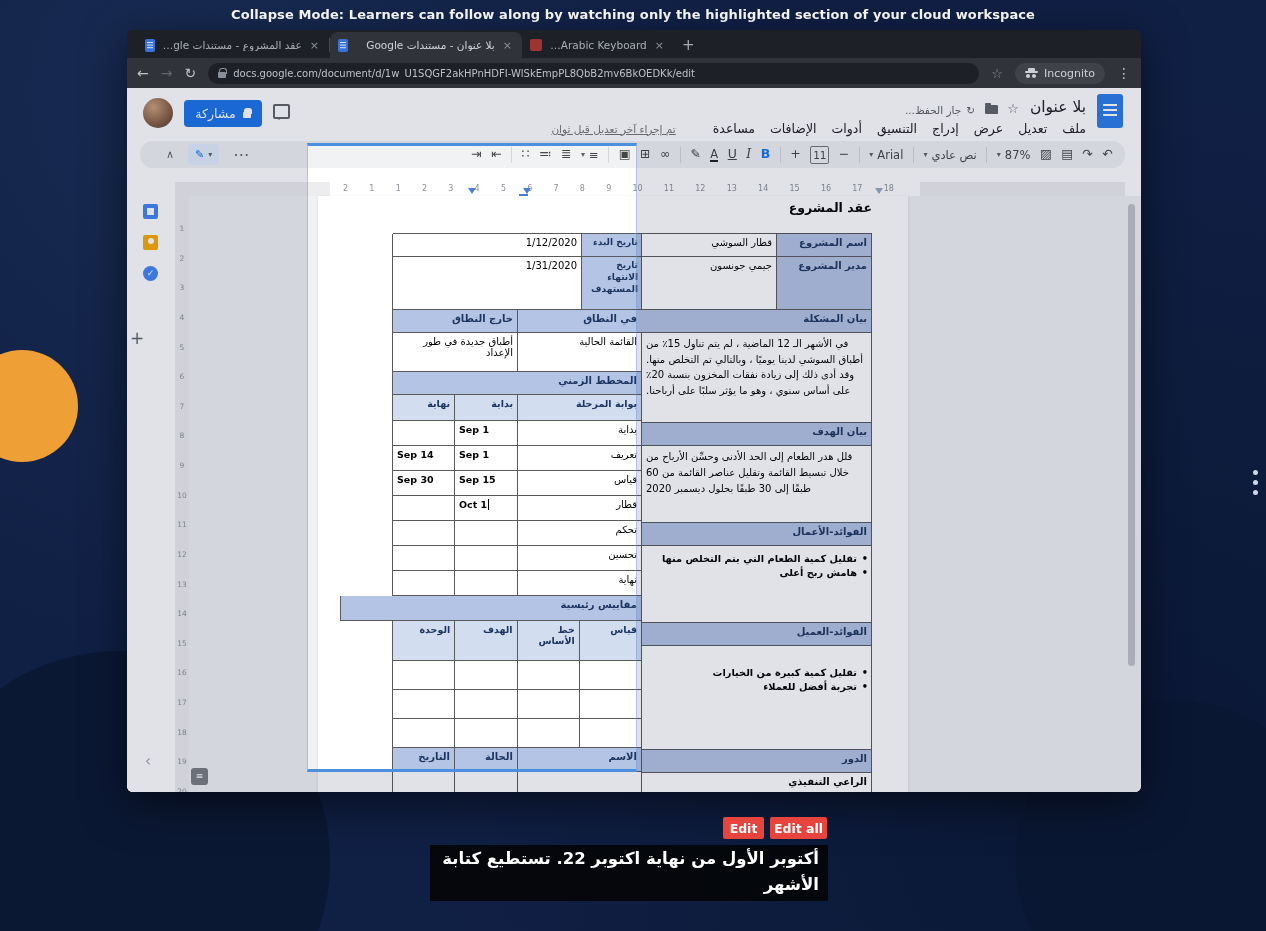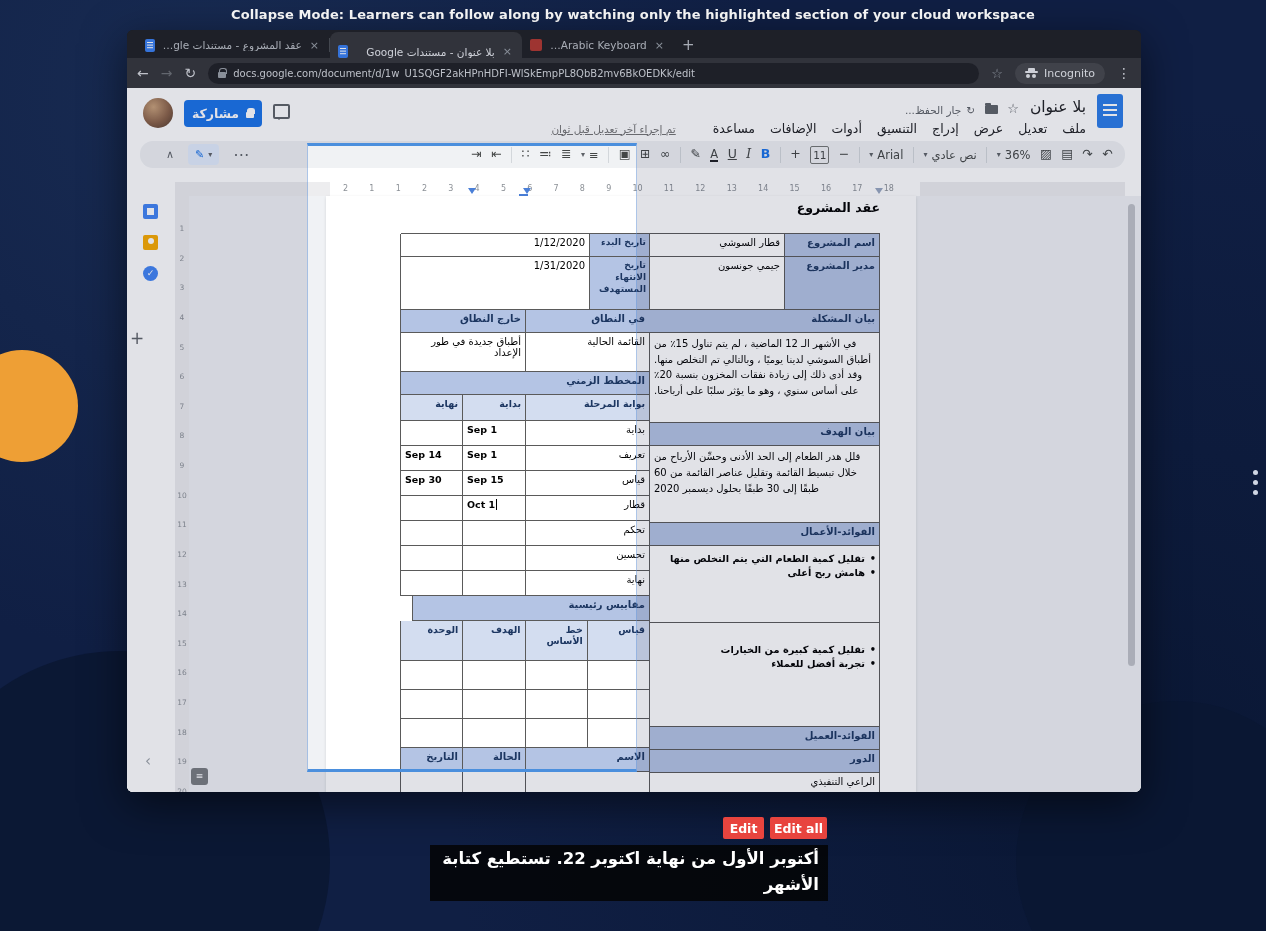--- a/index.html
+++ b/index.html
@@ -21,21 +21,21 @@
 
   
   .browser { position:absolute; left:127px; top:30px; width:1014px; height:762px;
     background:#202124; border-radius:6px; overflow:hidden;
     box-shadow:0 12px 44px rgba(0,0,0,.55); }
 
   .tabbar { position:absolute; left:0; top:0; right:0; height:28px; background:#202124;
     display:flex; align-items:flex-end; padding-left:10px; }
   .tab { height:26px; display:flex; align-items:center; gap:6px; padding:0 8px;
     width:192px; color:#bdc1c6; font-size:10.5px; border-radius:8px 8px 0 0; position:relative; }
-  .tab.active { background:#35363a; color:#e8eaed;align-items:flex-end; }
+  .tab.active { background:#35363a; color:#e8eaed; }
   .tab .tab-title { flex:1; white-space:nowrap; overflow:hidden; text-overflow:ellipsis; direction:rtl; text-align:right; }
   .tab .tab-close { font-size:11px; color:#9aa0a6; padding:0 2px; }
   .tab-sep { width:1px; height:14px; background:#4a4d51; margin-bottom:6px; }
   .fav-docs { width:10px; height:13px; background:#3a80f0; border-radius:2px; position:relative; flex:none; }
   .fav-docs::before { content:""; position:absolute; left:2px; top:3px; width:6px; height:1.4px;
     background:#fff; box-shadow:0 2.6px 0 #fff, 0 5.2px 0 #fff; }
   .fav-kbd { width:12px; height:12px; background:#b3382e; border-radius:2px; flex:none; }
   .newtab { color:#bdc1c6; font-size:15px; margin:0 0 4px 8px; }
 
   .navbar { position:absolute; left:0; top:28px; right:0; height:30px; background:#35363a;
@@ -58,21 +58,21 @@
   .spy .eyes { position:absolute; left:1.5px; top:6px; width:4px; height:4px; border-radius:50%;
     background:#e8eaed; box-shadow:6px 0 0 #e8eaed; }
 
   
   .docsui { position:absolute; left:0; top:58px; right:0; bottom:0; background:#fff; }
 
   .avatar { position:absolute; left:16px; top:10px; width:30px; height:30px; border-radius:50%;
     background:radial-gradient(circle at 35% 30%, #caa27a 0%, #8a6248 55%, #4e382a 100%); }
   .share-btn { position:absolute; left:57px; top:12px; width:78px; height:27px; background:#1a73e8;
     border-radius:4px; color:#fff; font-size:12.5px; display:flex; align-items:center; justify-content:center;
-    gap:7px; direction:rtl;font-weight:bold; }
+    gap:7px; direction:rtl; }
   .comment-btn { position:absolute; left:146px; top:16px; width:17px; height:15px;
     border:2px solid #5f6368; border-radius:2px; }
   .comment-btn::after { content:""; position:absolute; left:1px; bottom:-6px;
     border:3px solid transparent; border-top-color:#5f6368; }
 
   .docs-logo { position:absolute; right:18px; top:6px; width:26px; height:34px; background:#2b7de9;
     border-radius:3px; }
   .docs-logo::before { content:""; position:absolute; left:6px; top:10px; width:14px; height:2px;
     background:#fff; box-shadow:0 5px 0 #fff, 0 10px 0 #fff; }
   .doc-title { position:absolute; right:55px; top:10px; font-size:15.5px; color:#202124; direction:rtl; }
@@ -128,21 +128,21 @@
   .ic-plus { top:132px; position:absolute; color:#5f6368; font-size:17px; left:3px; }
   .ic-back { position:absolute; left:18px; bottom:22px; color:#9aa0a6; font-size:15px; }
   .ic-explore { position:absolute; left:64px; top:572px; width:17px; height:17px; background:#797c80;
     border-radius:3px; color:#fff; font-size:9px; text-align:center; line-height:17px; }
 
   .vruler { position:absolute; left:48px; top:0; bottom:0; width:14px; background:#ededef; }
   .vruler-nums { position:absolute; left:0; top:28px; height:572px; width:14px; display:flex;
     flex-direction:column; justify-content:space-between; align-items:center; font-size:7.5px; color:#8b9096; }
 
   .canvas { position:absolute; left:62px; top:0; right:0; bottom:0; }
-  .page { position:absolute; left:137px; top:0; width:590px; height:610px; background:#fff;
+  .page { position:absolute; left:129px; top:0; width:590px; height:610px; background:#fff;
     box-shadow:0 1px 3px rgba(0,0,0,.12); overflow:hidden; }
   .scrollbar { position:absolute; right:6px; top:8px; width:7px; height:462px; background:#c0c3c8; border-radius:4px; }
 
   .page-title { position:absolute; right:36px; top:4px; font-size:12.5px; font-weight:bold; color:#000; direction:rtl; }
 
   
   .doctable { position:absolute; left:75px; top:37px; width:479px; border-top:1px solid #5a5a5a;
     border-right:1px solid #5a5a5a; direction:rtl; font-size:10px; color:#000; }
   .trow { display:flex; direction:rtl; }
   .cell { border-left:1px solid #5a5a5a; border-bottom:1px solid #5a5a5a; padding:3px 4px;
@@ -272,21 +272,21 @@
             <span class="tb-caret">▾</span>
           </span>
           <span class="tb-ic" style="color:#5f6368">⋯</span>
         </div>
         <div class="tb-main">
           <span class="tb-ic">↶</span>
           <span class="tb-ic">↷</span>
           <span class="tb-ic">▤</span>
           <span class="tb-ic">▨</span>
           <span class="tb-drop">
-            <span>36%</span>
+            <span>87%</span>
             <span class="tb-caret">▾</span>
           </span>
           <span class="tb-sep"></span>
           <span class="tb-drop">
             <span>نص عادي</span>
             <span class="tb-caret">▾</span>
           </span>
           <span class="tb-sep"></span>
           <span class="tb-drop">
             <span>Arial</span>
@@ -422,36 +422,36 @@
                       <div class="cell hdr" style="width:230px">الفوائد-الأعمال</div>
                     </div>
                   <div class="trow" style="height:77px">
                     <div class="cell" style="width:230px;padding:0">
                       <ul class="blist">
                           <li>تقليل كمية الطعام التي يتم التخلص منها</li>
                           <li>هامش ربح أعلى</li>
                         </ul>
                     </div>
                   </div>
+                  <div class="trow" style="height:23px">
+                      <div class="cell hdr" style="width:230px">الفوائد-العميل</div>
+                    </div>
                   <div class="trow" style="height:104px">
                     <div class="cell" style="width:230px;padding:0">
                       <ul class="blist low">
                           <li>تقليل كمية كبيرة من الخيارات</li>
                           <li>تجربة أفضل للعملاء</li>
                         </ul>
                     </div>
                   </div>
                   <div class="trow" style="height:23px">
-                      <div class="cell hdr" style="width:230px">الفوائد-العميل</div>
-                    </div>
-                  <div class="trow" style="height:23px">
                       <div class="cell hdr" style="width:230px">الدور</div>
                     </div>
                   <div class="trow" style="height:34px">
-                      <div class="cell" style="width:230px;font-weight:normal">الراعي التنفيذي</div>
+                      <div class="cell" style="width:230px;font-weight:bold">الراعي التنفيذي</div>
                     </div>
                 </div>
 
                 <div class="tcol" style="width:249px">
                   <div class="trow" style="height:23px">
                     <div class="cell hdr" style="width:124px">في النطاق</div>
                     <div class="cell hdr" style="width:125px">خارج النطاق</div>
                   </div>
                   <div class="trow" style="height:39px">
                     <div class="cell" style="width:124px">القائمة الحالية</div>
@@ -494,21 +494,21 @@
                     <div class="cell" style="width:124px">تحسين</div>
                     <div class="cell en" style="width:63px"></div>
                     <div class="cell en" style="width:62px"></div>
                   </div>
                   <div class="trow" style="height:25px">
                     <div class="cell" style="width:124px">نهاية</div>
                     <div class="cell en" style="width:63px"></div>
                     <div class="cell en" style="width:62px"></div>
                   </div>
                   <div class="trow" style="height:25px">
-                      <div class="cell hdr" style="width:237px">مقاييس رئيسية</div>
+                      <div class="cell hdr" style="width:301px">مقاييس رئيسية</div>
                     </div>
                   <div class="trow" style="height:40px">
                       <div class="cell hdr2 mcell">قياس</div>
                       <div class="cell hdr2 mcell">خط الأساس</div>
                       <div class="cell hdr2 mcell">الهدف</div>
                       <div class="cell hdr2 mcell">الوحدة</div>
                     </div>
                   <div class="trow" style="height:29px">
                     <div class="cell mcell"></div>
                       <div class="cell mcell"></div>

